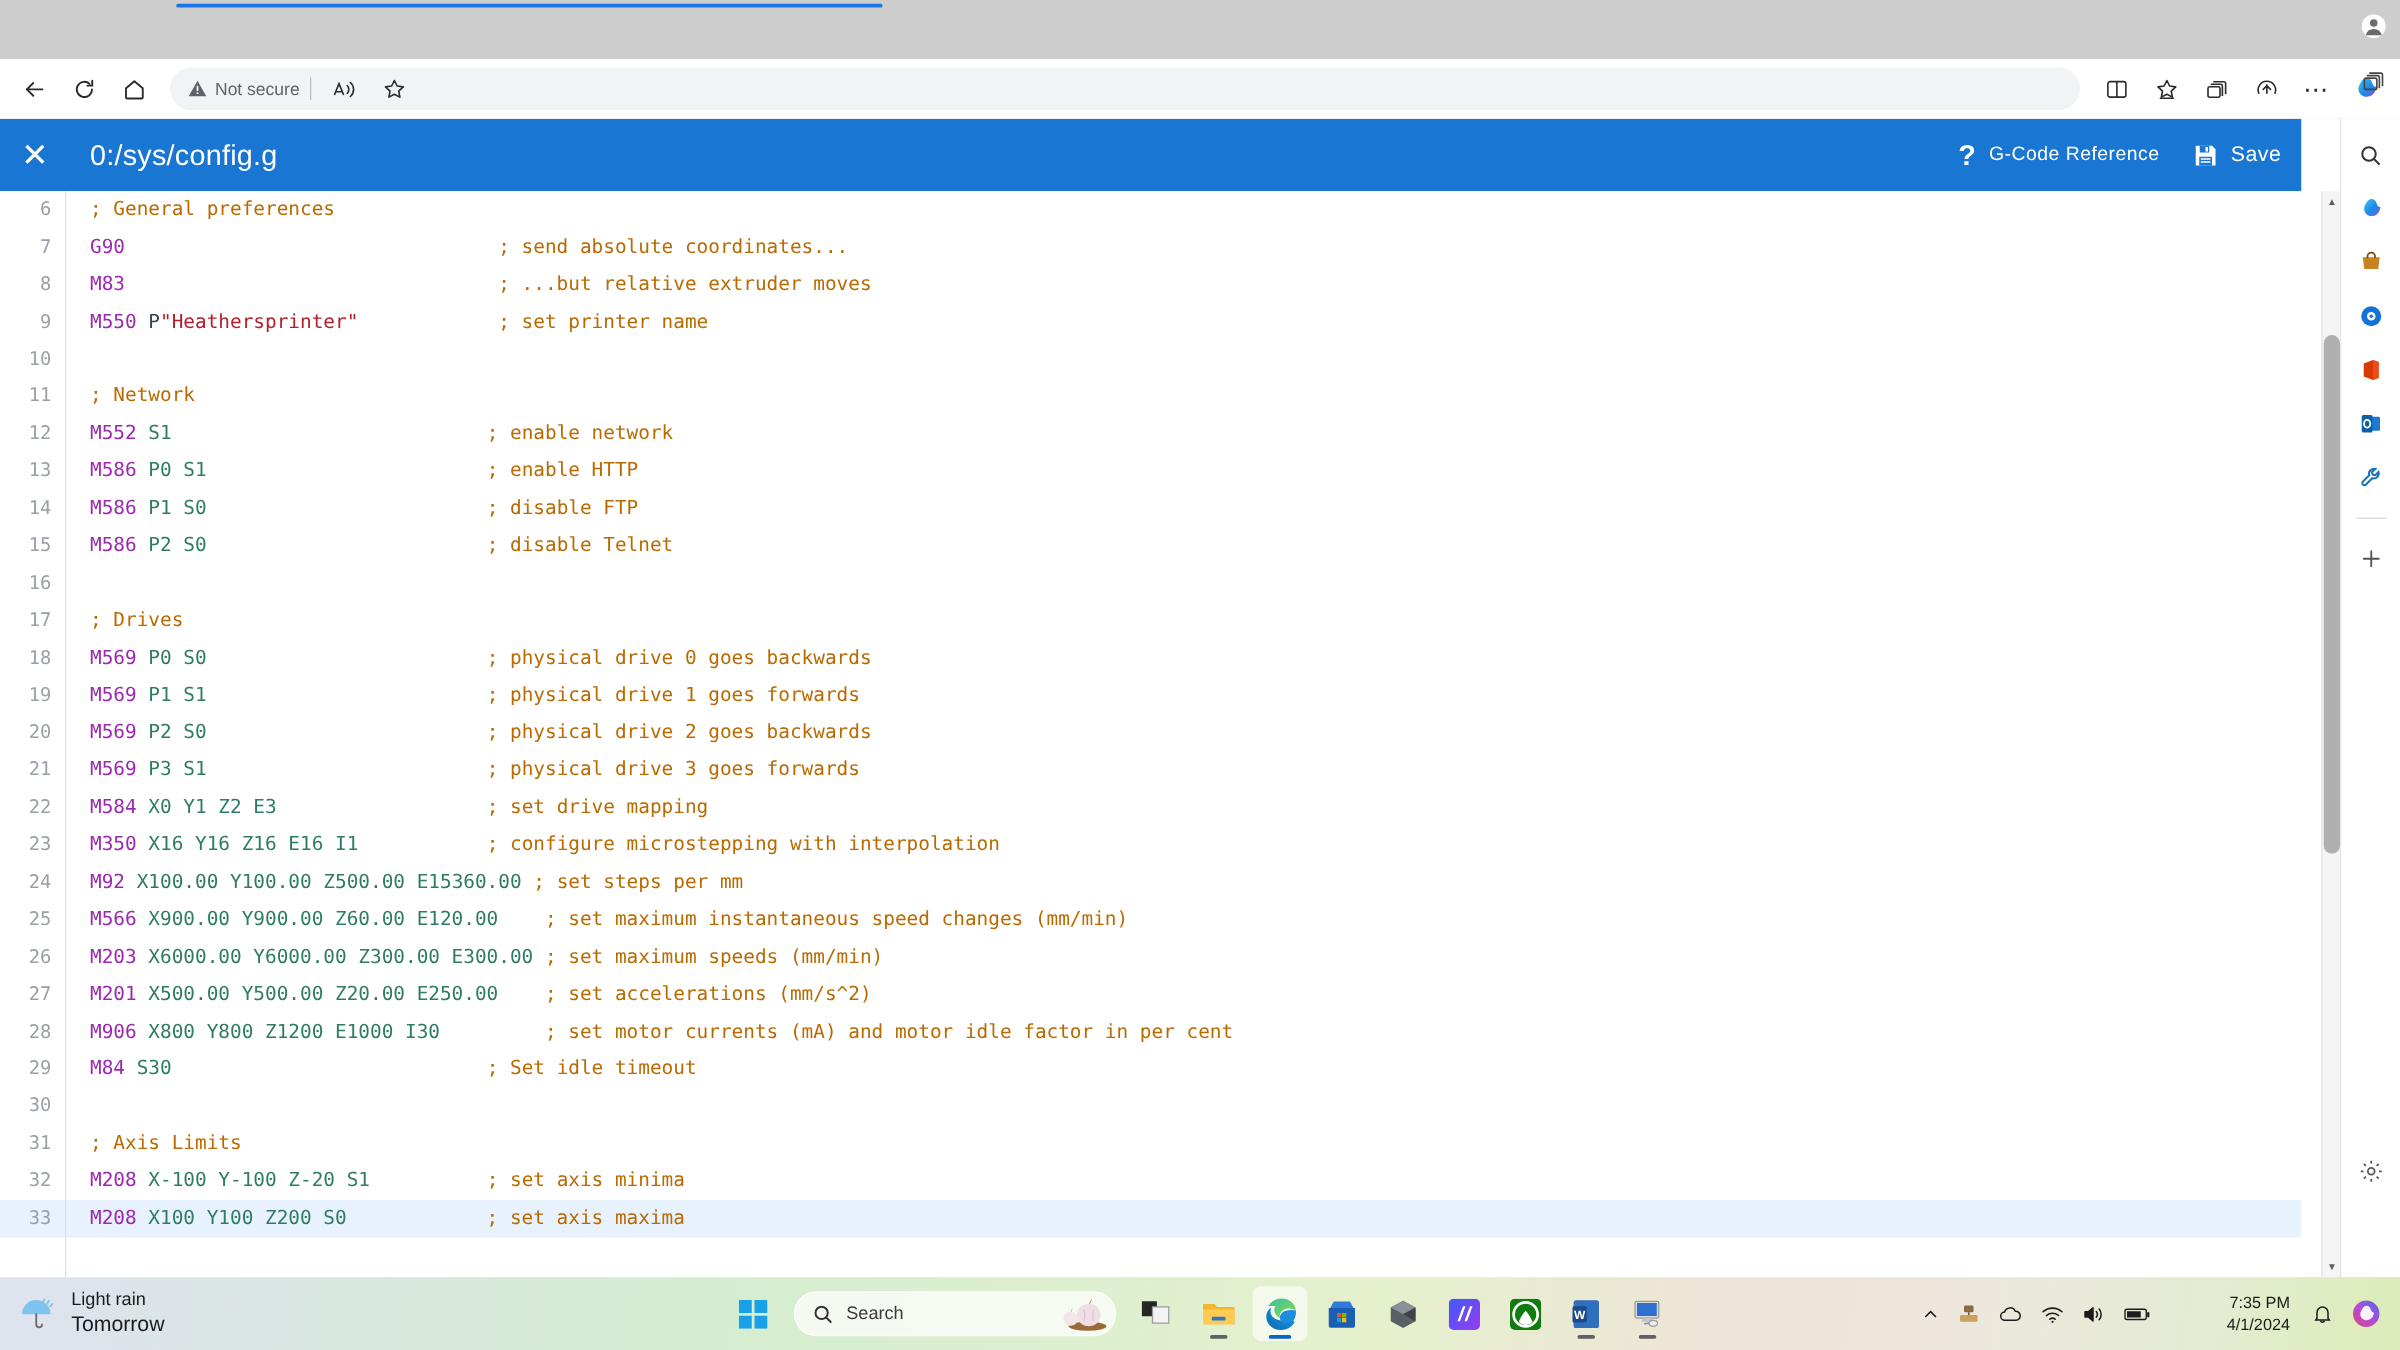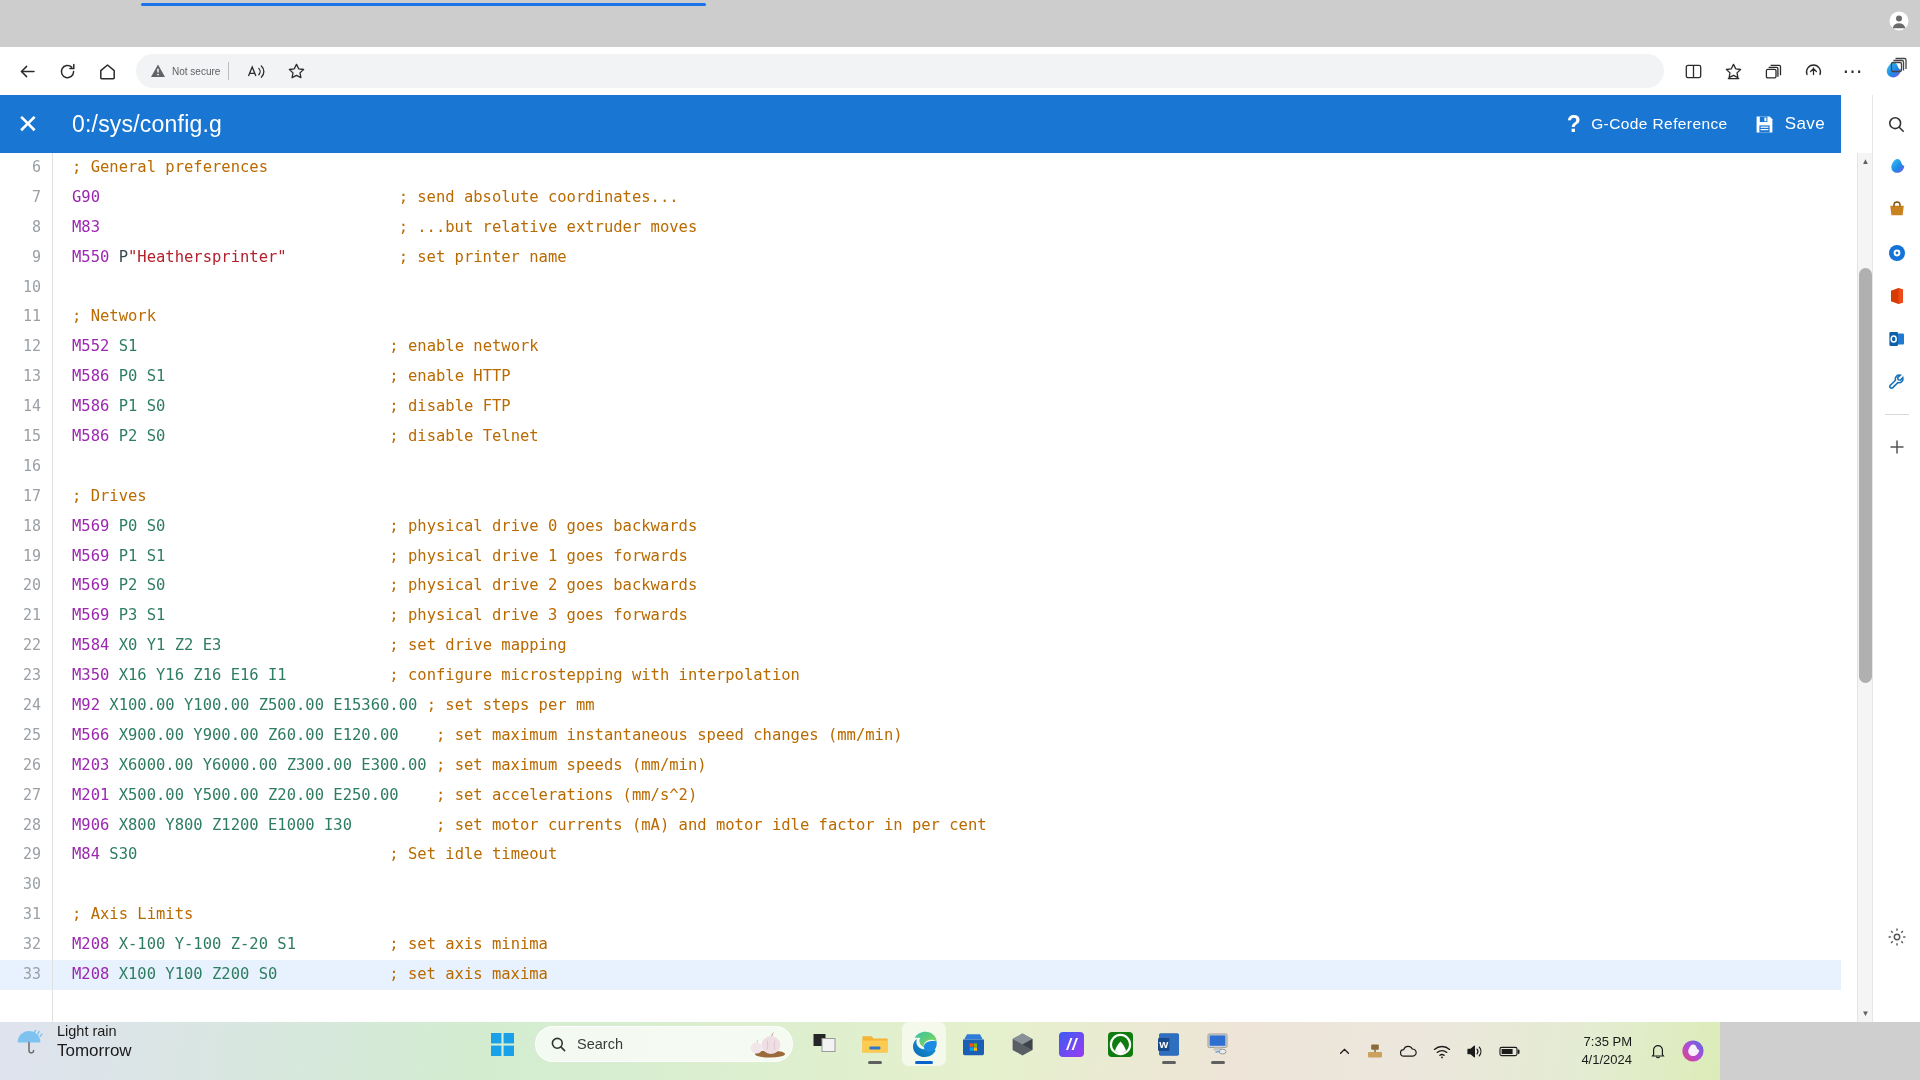--- a/index.html
+++ b/index.html
@@ -135,21 +135,21 @@
     border-radius: 17px;
     display: flex;
     align-items: center;
     padding: 0 14px;
     margin: 0 8px;
     gap: 8px;
     min-width: 0;
   }
   #not-secure-wrap {
     display: flex; align-items: center; gap: 6px;
-    color: #5f6368; font-size: 10px;
+    color: #5f6368; font-size: 14px;
     flex: 0 0 auto;
   }
   #omni-divider { width: 1px; height: 18px; background: #bdbdbd; flex: 0 0 1px; }
   #url-text {
     font-size: 15px; color: #202124;
     white-space: nowrap; overflow: hidden;
     flex: 1 1 auto;
   }
   #url-text .path { color: #5f6368; }
   #omni-right { display: flex; align-items: center; gap: 2px; flex: 0 0 auto; }
@@ -281,24 +281,24 @@
     left: 1px; top: 115px;
     width: 13px; height: 415px;
     background: #b0b0b0;
     border-radius: 7px;
   }
 
   
   #taskbar {
     position: absolute;
     left: 0; bottom: 0;
-    width: 1720px; height: 58px;
+    width: 1920px; height: 58px;
     background: linear-gradient(100deg,#dfe3ef 0%, #d8e6e0 14%, #d3ecd0 28%, #dcefcf 44%, #e6f0cd 58%, #eee4d8 72%, #ece7dd 82%, #e4ecd2 92%, #dcecb8 100%);
     display: flex;
-    align-items: flex-start;
+    align-items: center;
   }
   #weather {
     display: flex; align-items: center; gap: 11px;
     padding-left: 14px;
     flex: 0 0 auto;
     width: 300px;
   }
   #weather-text { line-height: 1.25; color: #1b1b1b; }
   #weather-cond { font-size: 14.5px; }
   #weather-when { font-size: 17px; }

